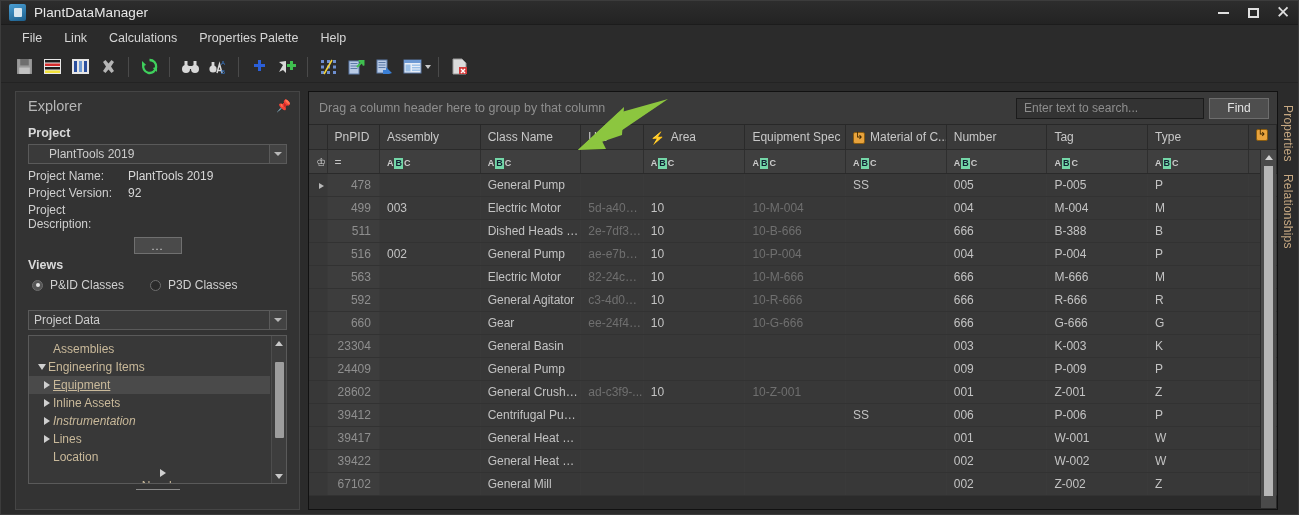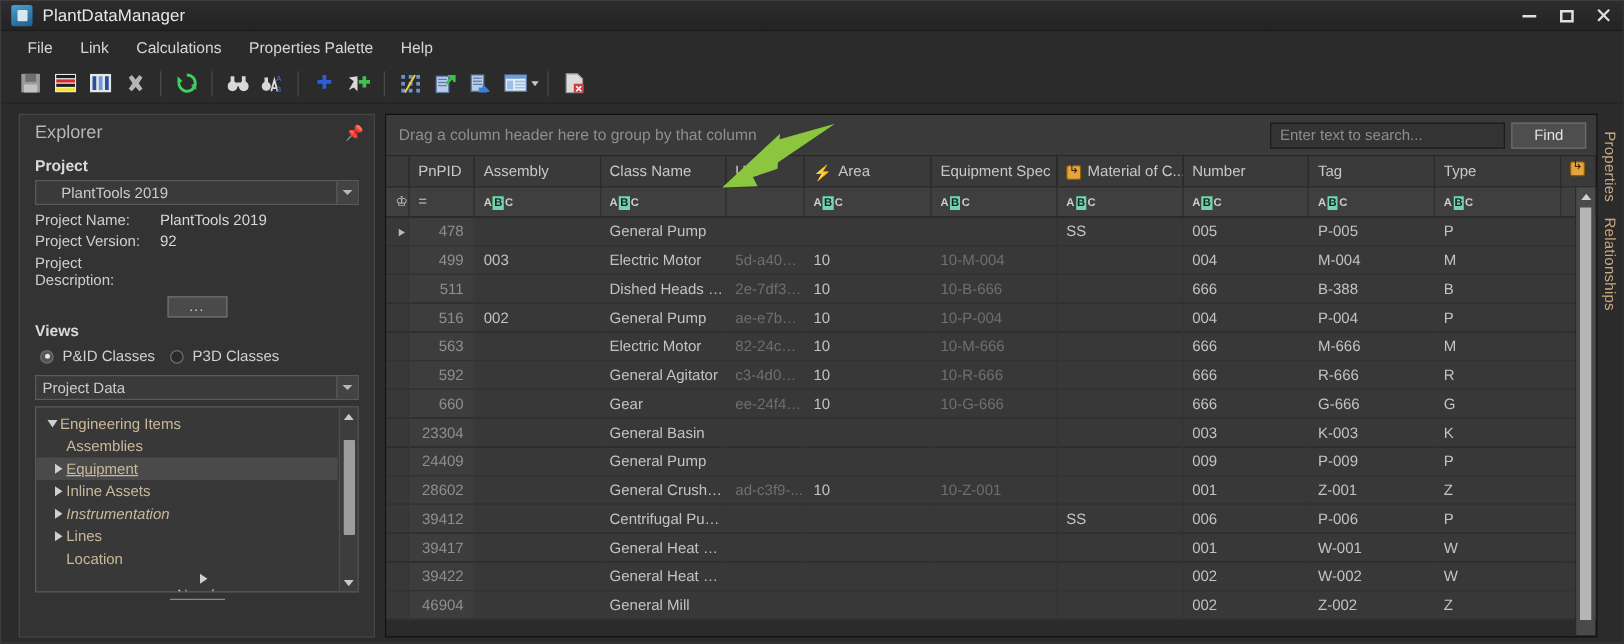--- a/index.html
+++ b/index.html
@@ -105,21 +105,21 @@
   }
   .field-row { display:flex; font-size:12px; color:#cfcfcf; margin:3px 0; }
   .field-row .lbl { width:100px; }
   .field-row .val { color:#d8d8d8; }
   .dots-wrap { display:flex; justify-content:center; margin:6px 0 4px; }
   .dots-btn {
     width: 48px; height: 17px; background:#4a4a4a; border:1px solid #707070;
     color:#d8d8d8; font-size:11px; display:flex; align-items:center; justify-content:center;
     letter-spacing: 1px;
   }
-  .radios { display:flex; gap:12px; margin:6px 0 8px 4px; align-items:center; }
+  .radios { display:flex; gap:26px; margin:6px 0 18px 4px; align-items:center; }
   .radio { display:flex; align-items:center; gap:7px; font-size:12px; color:#d0d0d0; }
   .radio .dot {
     width:11px;height:11px;border-radius:50%;
     background:#2a2a2a; border:1px solid #6e6e6e;
     display:flex;align-items:center;justify-content:center;
   }
   .radio.on .dot { background:#555; }
   .radio.on .dot::after { content:""; width:4px;height:4px;border-radius:50%;background:#e6e6e6; }
 
   .tree {
@@ -455,28 +455,28 @@
           </label>
         </div>
         <div class="combo plain">
           <span>Project Data</span>
           <span class="combo-arrow">
               <i></i>
             </span>
         </div>
         <div class="tree">
           <div class="tree-inner">
+            <div class="tnode lvl2">
+              <span>Assemblies</span>
+            </div>
             <div class="tnode lvl1">
               <span class="tw">
                   <i class="tri-d"></i>
                 </span>
               <span>Engineering Items</span>
-            </div>
-            <div class="tnode lvl2">
-              <span>Assemblies</span>
             </div>
             <div class="tnode lvl2 sel" style="padding-left:11px;text-decoration:underline;">
               <span class="tw">
                   <i class="tri-r"></i>
                 </span>
               <span>Equipment</span>
             </div>
             <div class="tnode lvl2" style="padding-left:11px;">
               <span class="tw">
                   <i class="tri-r"></i>
@@ -829,21 +829,21 @@
               <td></td>
               <td class="dim"></td>
               <td></td>
               <td>002</td>
               <td>W-002</td>
               <td>W</td>
               <td class="lastcol"></td>
             </tr>
             <tr class="datarow">
               <td class="rowind"></td>
-              <td class="pnpid">46904</td>
+              <td class="pnpid">67102</td>
               <td></td>
               <td>General Mill</td>
               <td class="dim"></td>
               <td></td>
               <td class="dim"></td>
               <td></td>
               <td>002</td>
               <td>Z-002</td>
               <td>Z</td>
               <td class="lastcol"></td>

